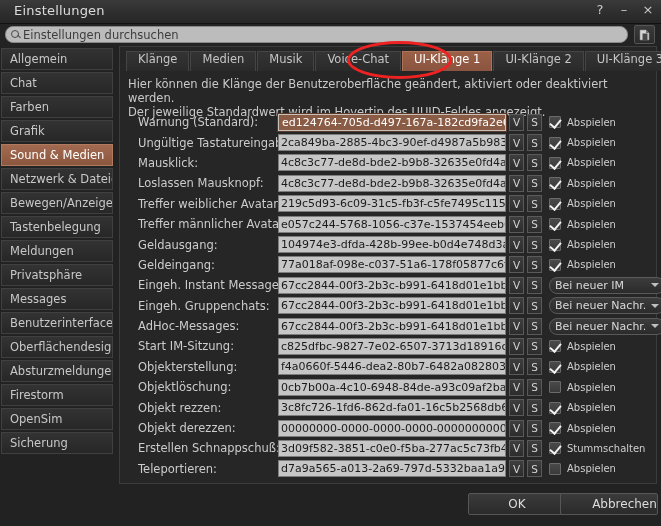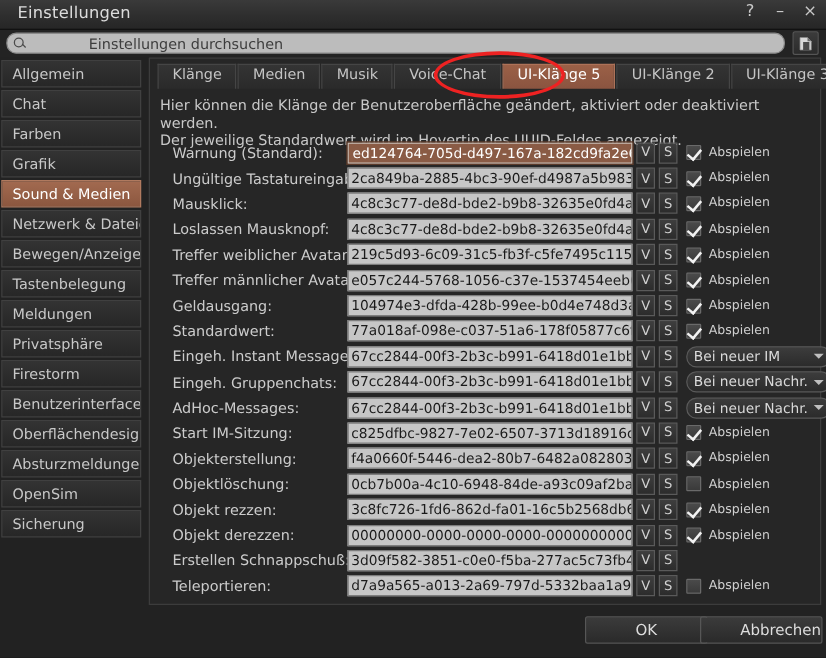--- a/index.html
+++ b/index.html
@@ -36,21 +36,21 @@
   }
 
   
   .searchrow {
     position: absolute; left: 0; top: 24px; width: 661px; height: 22px;
     background: #232323;
   }
   .searchbox {
     position: absolute; left: 5px; top: 2px; width: 623px; height: 17px;
     background: #bcbcbc; border: 1px solid #888; border-radius: 8px;
-    display: flex; align-items: center; padding-left: 3px; gap: 48px;
+    display: flex; align-items: center; padding-left: 3px;
   }
   .search-icon { width: 13px; height: 13px; position: relative; flex: 0 0 13px; }
   .search-icon::before {
     content: ""; position: absolute; left: 2px; top: 2px;
     width: 6px; height: 6px; border: 1.3px solid #4a4a4a; border-radius: 50%;
   }
   .search-icon::after {
     content: ""; position: absolute; left: 8px; top: 8px;
     width: 4px; height: 1.3px; background: #4a4a4a; transform: rotate(45deg);
   }
@@ -250,30 +250,33 @@
       <div class="side-item">
         <span>Tastenbelegung</span>
       </div>
       <div class="side-item">
         <span>Meldungen</span>
       </div>
       <div class="side-item">
         <span>Privatsphäre</span>
       </div>
       <div class="side-item">
+        <span>Messages</span>
+      </div>
+      <div class="side-item">
+        <span>Benutzerinterface</span>
+      </div>
+      <div class="side-item">
+        <span>Oberflächendesign</span>
+      </div>
+      <div class="side-item">
+        <span>Absturzmeldungen</span>
+      </div>
+      <div class="side-item">
         <span>Firestorm</span>
-      </div>
-      <div class="side-item">
-        <span>Benutzerinterface</span>
-      </div>
-      <div class="side-item">
-        <span>Oberflächendesign</span>
-      </div>
-      <div class="side-item">
-        <span>Absturzmeldungen</span>
       </div>
       <div class="side-item">
         <span>OpenSim</span>
       </div>
       <div class="side-item">
         <span>Sicherung</span>
       </div>
     </div>
 
   <div class="panel">
@@ -284,21 +287,21 @@
         <div class="tab">
           <span>Medien</span>
         </div>
         <div class="tab">
           <span>Musik</span>
         </div>
         <div class="tab">
           <span>Voice-Chat</span>
         </div>
         <div class="tab active">
-          <span>UI-Klänge 5</span>
+          <span>UI-Klänge 1</span>
         </div>
         <div class="tab">
           <span>UI-Klänge 2</span>
         </div>
         <div class="tab">
           <span>UI-Klänge 3</span>
         </div>
       </div>
     <div class="desc">
       <div>Hier können die Klänge der Benutzeroberfläche geändert, aktiviert oder deaktiviert werden.</div>
@@ -384,21 +387,21 @@
             <span>104974e3-dfda-428b-99ee-b0d4e748d3a</span>
           </div>
           <div class="minibtn">V</div>
           <div class="minibtn">S</div>
           <div class="ctrl">
             <div class="chk on"></div>
             <span class="chk-label">Abspielen</span>
           </div>
         </div>
         <div class="row">
-          <div class="row-label">Standardwert:</div>
+          <div class="row-label">Geldeingang:</div>
           <div class="uuid">
             <span>77a018af-098e-c037-51a6-178f05877c6f</span>
           </div>
           <div class="minibtn">V</div>
           <div class="minibtn">S</div>
           <div class="ctrl">
             <div class="chk on"></div>
             <span class="chk-label">Abspielen</span>
           </div>
         </div>
@@ -504,20 +507,24 @@
             <span class="chk-label">Abspielen</span>
           </div>
         </div>
         <div class="row">
           <div class="row-label">Erstellen Schnappschuß:</div>
           <div class="uuid">
             <span>3d09f582-3851-c0e0-f5ba-277ac5c73fb4</span>
           </div>
           <div class="minibtn">V</div>
           <div class="minibtn">S</div>
+          <div class="ctrl">
+            <div class="chk on"></div>
+            <span class="chk-label">Stummschalten</span>
+          </div>
         </div>
         <div class="row">
           <div class="row-label">Teleportieren:</div>
           <div class="uuid">
             <span>d7a9a565-a013-2a69-797d-5332baa1a94</span>
           </div>
           <div class="minibtn">V</div>
           <div class="minibtn">S</div>
           <div class="ctrl">
             <div class="chk"></div>

